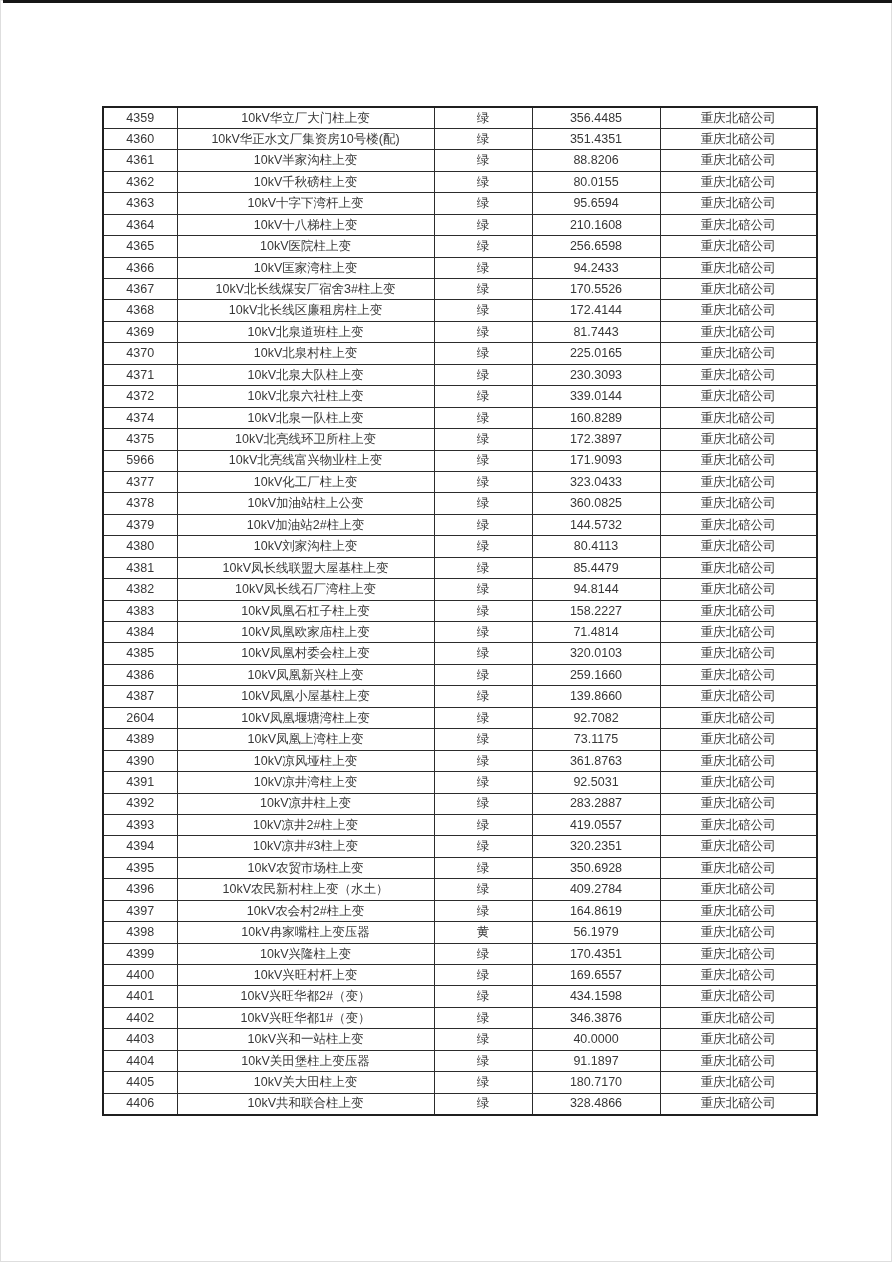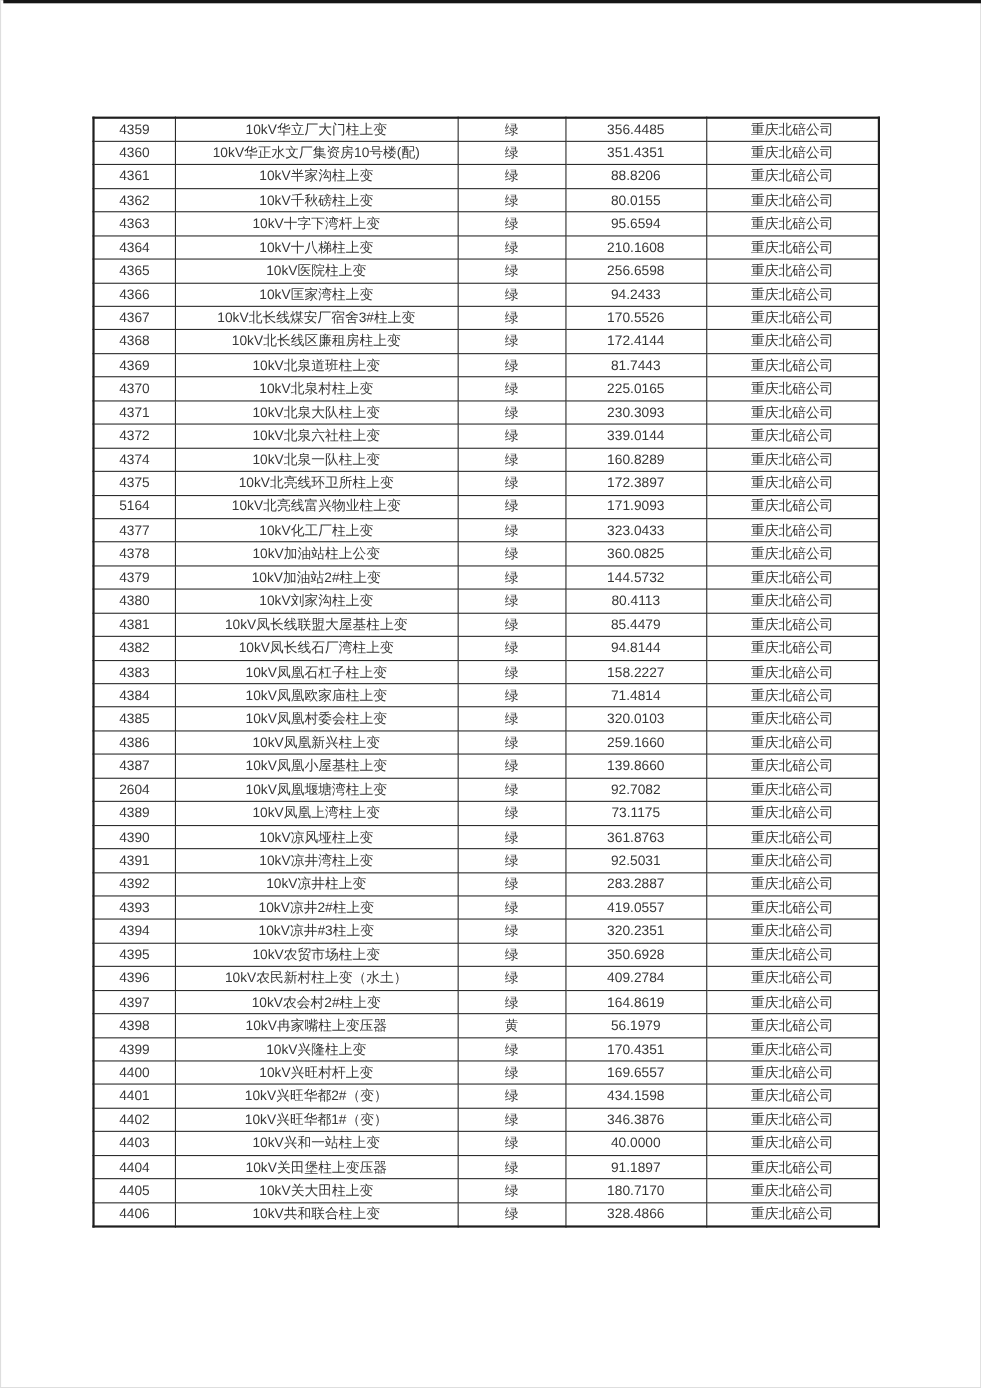--- a/index.html
+++ b/index.html
@@ -18,21 +18,21 @@
   .top-edge-line {
     position: absolute;
     top: 0;
     left: 3px;
     right: 0;
     height: 3px;
     background: #161616;
   }
   .table-wrap {
     position: absolute;
-    left: 84px;
+    left: 102px;
     top: 106px;
   }
   table.data-table {
     border-collapse: collapse;
     table-layout: fixed;
     width: 716px;
     border: 2px solid #1f1f1f;
   }
   table.data-table td {
     border: 1px solid #2c2c2c;
@@ -187,21 +187,21 @@
 
   <tr>
     <td>4375</td>
     <td>10kV北亮线环卫所柱上变</td>
     <td>绿</td>
     <td>172.3897</td>
     <td>重庆北碚公司</td>
   </tr>
 
   <tr>
-    <td>5164</td>
+    <td>5966</td>
     <td>10kV北亮线富兴物业柱上变</td>
     <td>绿</td>
     <td>171.9093</td>
     <td>重庆北碚公司</td>
   </tr>
 
   <tr>
     <td>4377</td>
     <td>10kV化工厂柱上变</td>
     <td>绿</td>

